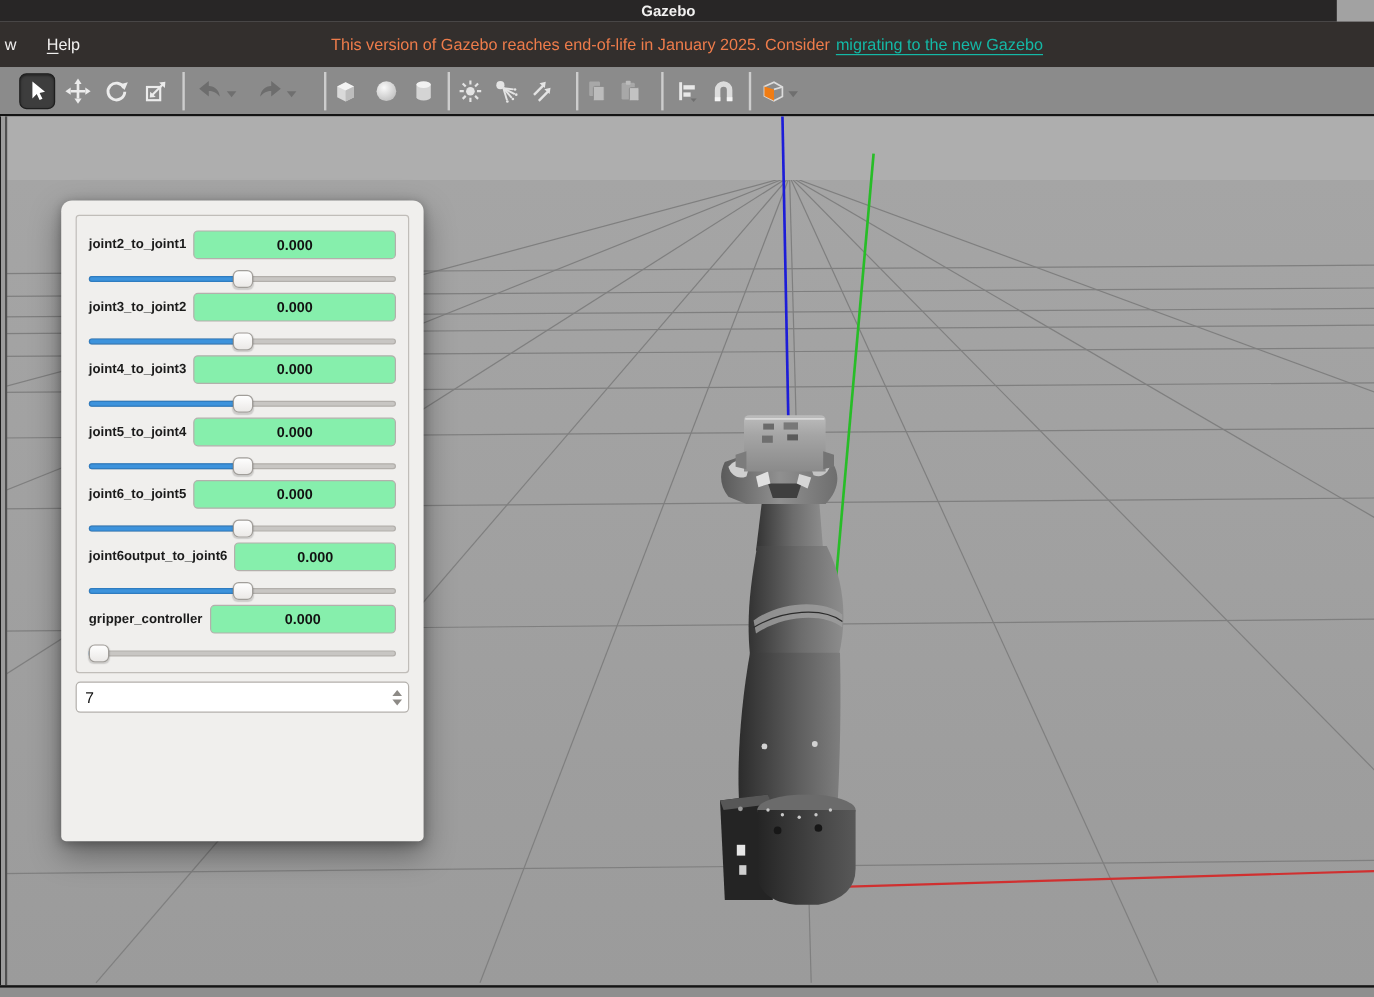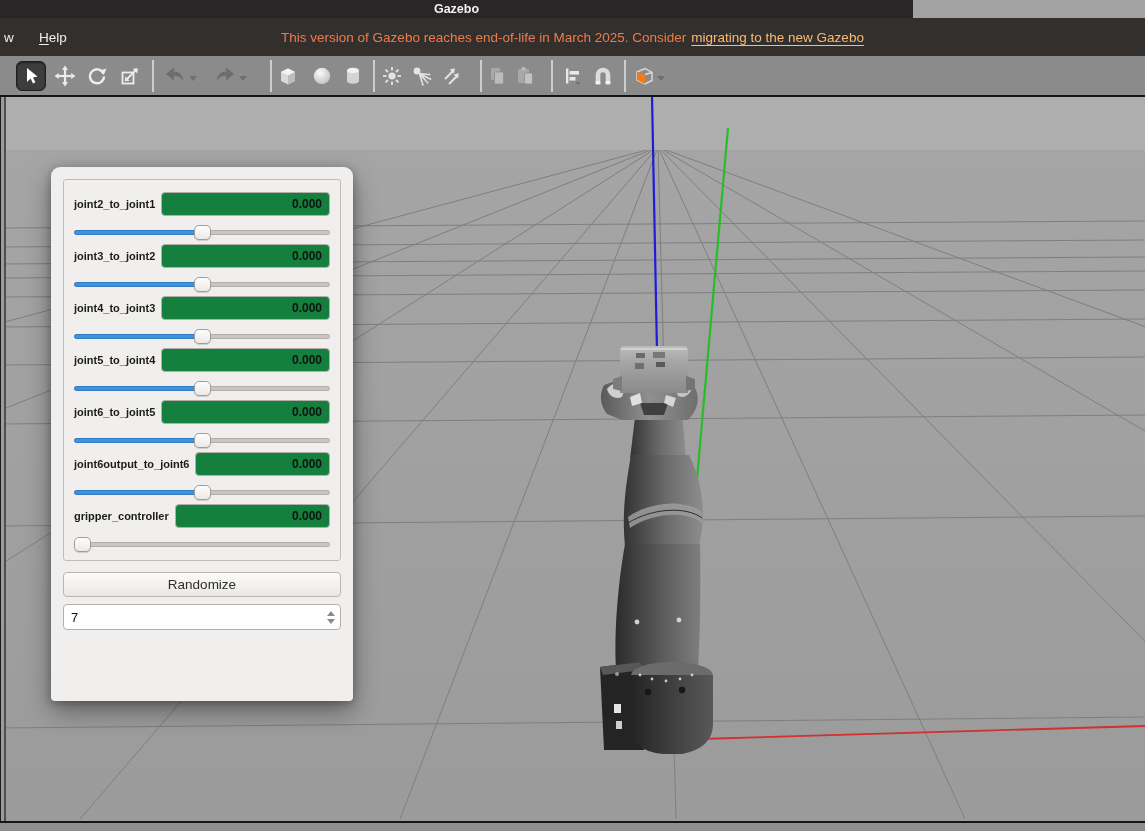--- a/index.html
+++ b/index.html
@@ -4,39 +4,39 @@
 <style>
   html,body{margin:0;padding:0;}
   body{
     width:1145px;height:831px;overflow:hidden;position:relative;
     font-family:"Liberation Sans", sans-serif;
     background:#a2a2a2;
     -webkit-font-smoothing:antialiased;
   }
   
   .win-titlebar{
-    position:absolute;left:0;top:0;width:913px;height:18px;
+    position:absolute;left:0;top:0;width:1114px;height:18px;
     background:#282626;color:#f2f1f0;display:flex;align-items:center;justify-content:center;
     font-size:12.5px;font-weight:bold;
   }
   .menubar{
     position:absolute;left:0;top:18px;width:1145px;height:38px;
     background:#332f2d;color:#f0efee;font-size:13.5px;
   }
   .menubar .menu-item{position:absolute;top:0;height:38px;display:flex;align-items:center;cursor:default;}
   .menu-partial{left:0;padding:0 4px;}
   .menu-help{left:33px;padding:0 6px;}
   .menu-help .mn{text-decoration:underline;text-underline-offset:2px;}
   .eol-warning{
     position:absolute;left:0;top:0;width:100%;height:38px;
     display:flex;align-items:center;justify-content:center;
     font-size:13.5px;color:#ee7c4b;pointer-events:none;
   }
   .eol-warning .warn-text{pointer-events:none;}
-  .eol-warning .warn-link{color:#fdba74;text-decoration:underline;text-underline-offset:3px;margin-left:5px;pointer-events:auto;cursor:pointer;}
+  .eol-warning .warn-link{color:#14b8a6;text-decoration:underline;text-underline-offset:3px;margin-left:5px;pointer-events:auto;cursor:pointer;}
   
   .toolbar{
     position:absolute;left:0;top:56px;width:1145px;height:41px;
     background:#8b8b8b;border-bottom:2px solid #141414;box-sizing:border-box;
     display:flex;align-items:center;
   }
   .tool{height:26px;display:flex;align-items:center;justify-content:center;flex:0 0 auto;cursor:pointer;}
   .tool svg{display:block;}
   .tool-select{
     width:28px;height:28px;background:#3d3d3d;border:1px solid #1e1e1e;border-radius:6px;
@@ -73,22 +73,22 @@
   .dlg-close span{color:#fff;font-size:13px;font-weight:bold;line-height:1;transform:translateY(-0.5px);}
   .dlg-body{padding:0 12px 14px 12px;}
   .joint-group{
     margin-top:12px;border:1px solid #c0bdb9;border-radius:3px;background:#f0efed;
     padding:12px 10px 4px 10px;
   }
   .joint-row{margin-bottom:4px;}
   .joint-line{display:flex;align-items:center;height:24px;}
   .joint-label{font-size:11px;font-weight:bold;color:#1b1b1b;white-space:nowrap;margin-right:6px;}
   .joint-value{
-    flex:1 1 auto;height:24px;box-sizing:border-box;background:#15803d;border:1px solid #b3b0ac;border-radius:4px;
-    font-size:12px;font-weight:bold;color:#111;text-align:right;line-height:22px;padding:0 7px;
+    flex:1 1 auto;height:24px;box-sizing:border-box;background:#86efac;border:1px solid #b3b0ac;border-radius:4px;
+    font-size:12px;font-weight:bold;color:#111;text-align:center;line-height:22px;padding:0 7px;
   }
   .slider-wrap{position:relative;height:15px;margin-top:9px;}
   .slider-track{position:absolute;left:0;right:0;top:5px;height:5px;background:#c8c6c3;border:1px solid #b2afab;border-radius:3px;box-sizing:border-box;}
   .slider-fill{position:absolute;left:0;top:5px;height:5px;background:#3d93dc;border:1px solid #2f7cc0;border-radius:3px;box-sizing:border-box;}
   .slider-handle{
     position:absolute;top:0;width:17px;height:15px;box-sizing:border-box;
     background:linear-gradient(#fefefe,#ebe9e7);border:1px solid #a19e9a;border-radius:5px;
     box-shadow:0 1px 1px rgba(0,0,0,.15);cursor:pointer;
   }
   .dlg-button{
@@ -116,21 +116,21 @@
 
 <div class="menubar">
   <div class="menu-item menu-partial">
     <span>w</span>
   </div>
   <div class="menu-item menu-help">
     <span class="mn">H</span>
       <span>elp</span>
   </div>
   <div class="eol-warning">
-    <span class="warn-text">This version of Gazebo reaches end-of-life in March 2025. Consider</span>
+    <span class="warn-text">This version of Gazebo reaches end-of-life in January 2025. Consider</span>
     <span class="warn-link">migrating to the new Gazebo</span>
   </div>
 </div>
 
 <div class="toolbar">
   <div style="width:16px"></div>
   <div class="tool tool-select">
     <svg width="20" height="20" viewBox="0 0 20 20">
         <path d="M6 2 L6 16 L9.6 12.4 L12 17.4 L14.4 16.2 L12 11.4 L16.5 10.4 Z" fill="#ffffff"></path>
       </svg>
@@ -503,21 +503,20 @@
       <span class="joint-label jlabel">gripper_controller</span>
       <div class="joint-value jinput" role="textbox">0.000</div>
     </div>
     <div class="slider-wrap">
       <div class="slider-track"></div>
       <div class="slider-fill" style="width: 0%;"></div>
       <div class="slider-handle" style="left: calc(0% + 0px);"></div>
     </div>
   </div>
 </div>
-    <button class="dlg-button first">Randomize</button>
     <div class="spinbox">
       <div class="spin-value">7</div>
       <div class="spin-arrows">
         <div class="spin-up"></div>
         <div class="spin-down"></div>
       </div>
     </div>
   </div>
 </div>
 

